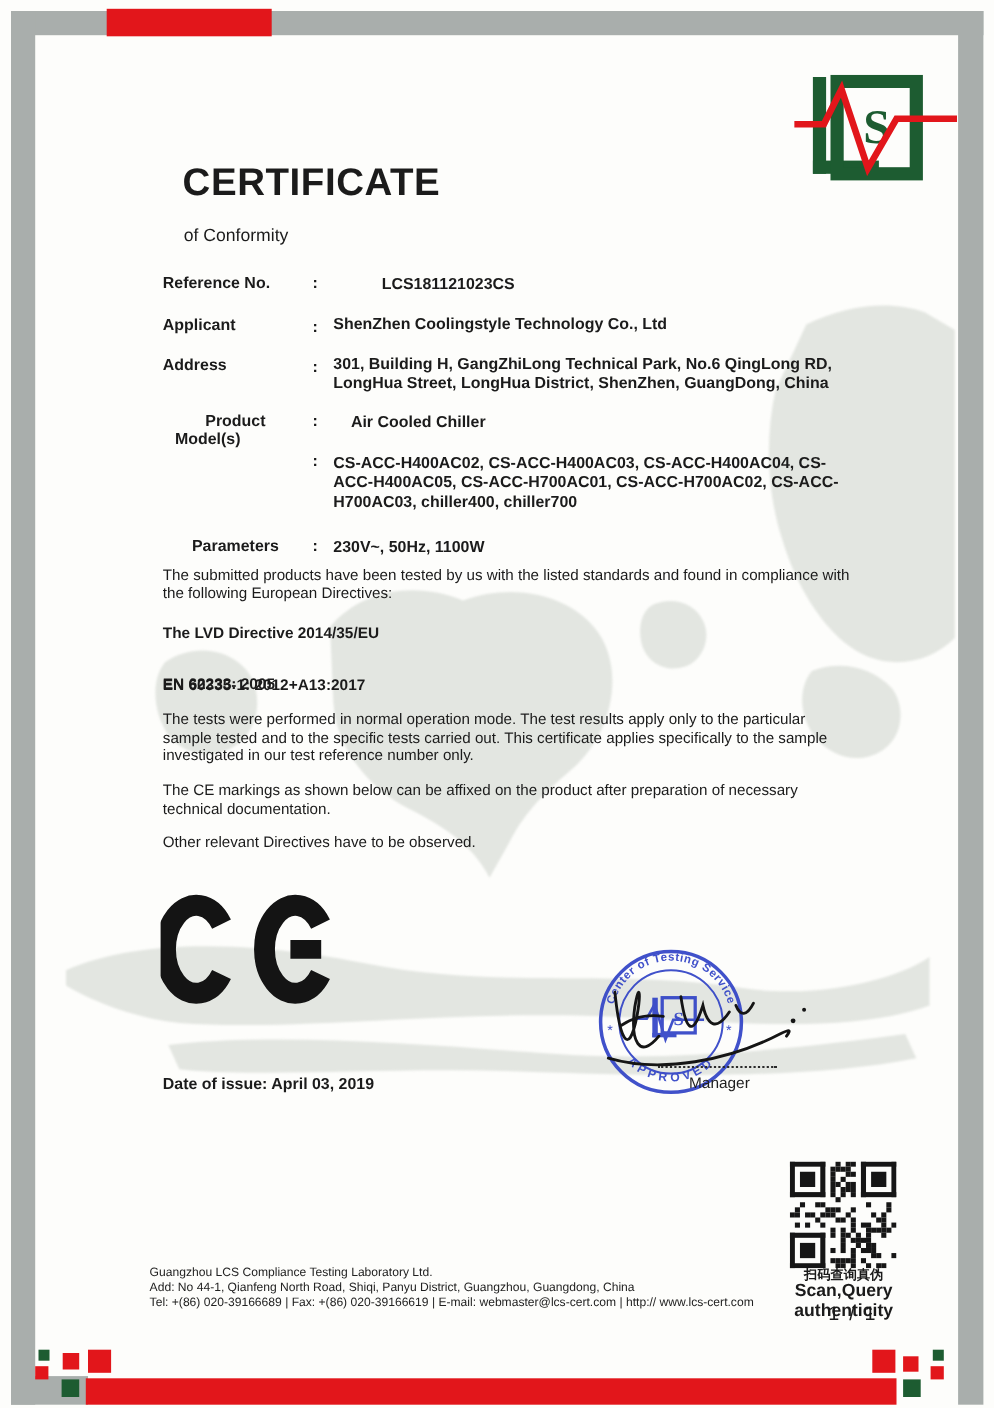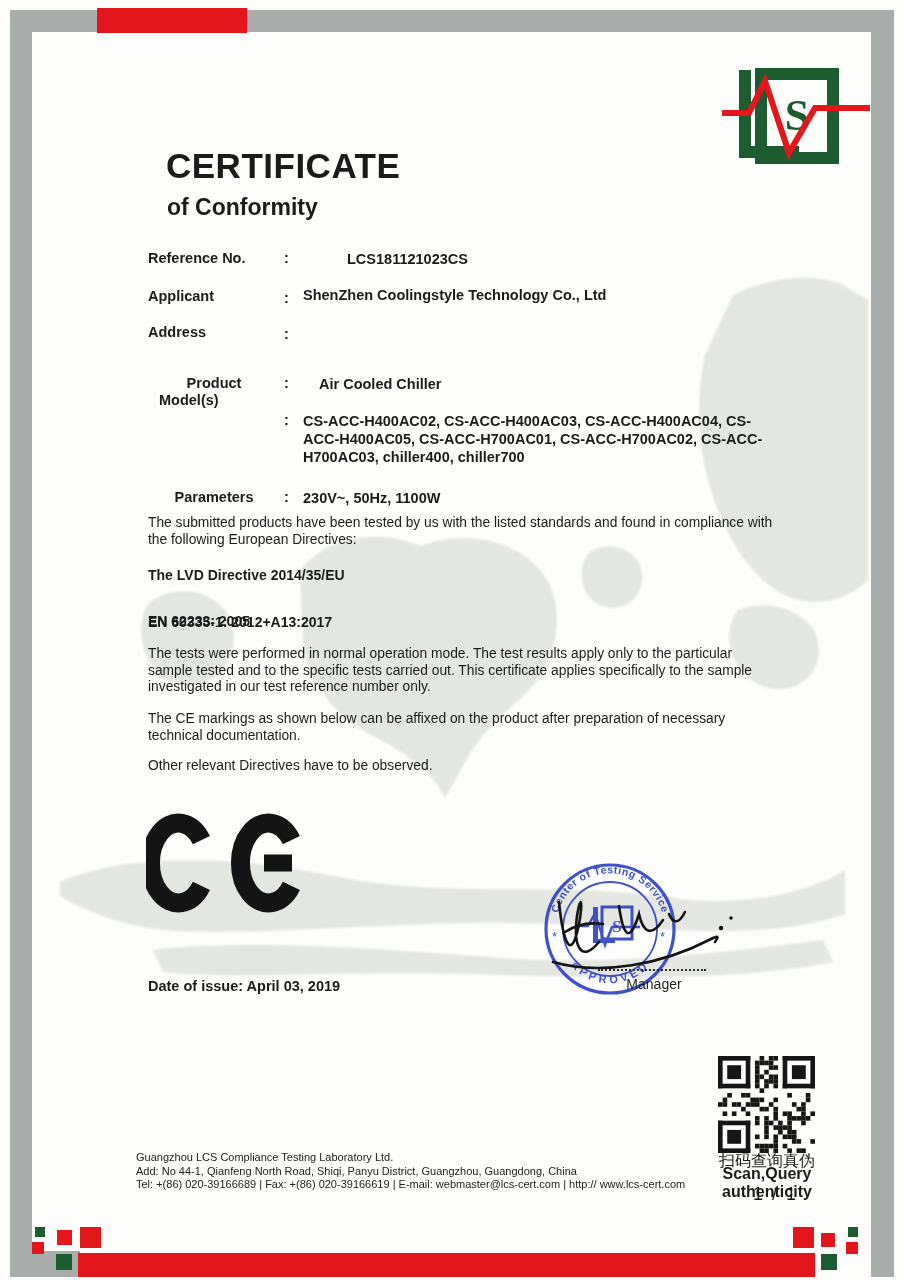--- a/index.html
+++ b/index.html
@@ -16,21 +16,21 @@
   .red-block-top{position:absolute;left:97px;top:8px;width:150px;height:25px;background:#e2161b;}
   .red-bar-bottom{position:absolute;left:78px;top:1253px;width:737px;height:24px;background:#e2161b;}
   .sq{position:absolute;}
   .sq.red{background:#e2161b;} .sq.green{background:#1d5c31;}
 
   
   .watermark{position:absolute;left:33px;top:250px;filter:blur(1px);opacity:.6;}
 
   
   .title{position:absolute;left:166px;top:146px;font-size:35px;font-weight:700;letter-spacing:.5px;}
-  .subtitle{position:absolute;left:167px;top:194px;font-size:23px;font-weight:700;}
+  .subtitle{position:absolute;left:167px;top:206px;font-size:16px;font-weight:400;}
   .logo{position:absolute;left:722px;top:68px;}
 
   
   .flabel{position:absolute;left:148px;width:132px;font-size:14.5px;font-weight:700;}
   .fcolon{position:absolute;left:284px;font-size:14.5px;font-weight:700;}
   .fvalue{position:absolute;left:303px;width:478px;font-size:14.5px;font-weight:700;line-height:18px;}
 
   
   .para{position:absolute;left:148px;width:628px;font-size:13.8px;line-height:16.5px;}
   .para.b{font-weight:700;font-size:14px;}
@@ -39,21 +39,21 @@
 
   
   .stamp{position:absolute;left:532px;top:853px;opacity:.92;}
   .signature{position:absolute;left:545px;top:880px;}
   .sig-line{position:absolute;left:598px;top:969px;width:108px;border-bottom:2px dotted #2a2a2a;}
   .manager{position:absolute;left:598px;top:976px;width:112px;text-align:center;font-size:14px;color:#1f1f1f;}
 
   
   .footer{position:absolute;left:136px;top:1151px;width:560px;font-size:11px;line-height:13.6px;color:#222;}
   .qr{position:absolute;left:718px;top:1056px;}
-  .qr-cn{position:absolute;left:700px;top:1151px;width:134px;text-align:center;font-size:16px;font-weight:400;}
+  .qr-cn{position:absolute;left:700px;top:1151px;width:134px;text-align:center;font-size:12px;font-weight:700;}
   .qr-en{position:absolute;left:688px;top:1165px;width:158px;text-align:center;font-size:16px;font-weight:600;}
   .pageno{position:absolute;left:718px;top:1184px;width:80px;text-align:right;font-size:18px;font-weight:400;letter-spacing:2px;}
 </style>
 </head>
 <body>
 
 <div class="page">
 
   <svg class="watermark" width="837" height="760" viewBox="0 0 837 760">
     <g fill="#d2d7d0" stroke="none">
@@ -100,20 +100,21 @@
   <div class="flabel" style="top:250px;">Reference No.</div>
   <div class="fcolon" style="top:250px;">:</div>
   <div class="fvalue" style="top:250px;margin-left:44px;">LCS181121023CS</div>
 
   <div class="flabel" style="top:288px;">Applicant</div>
   <div class="fcolon" style="top:290px;">:</div>
   <div class="fvalue" style="top:286px;">ShenZhen Coolingstyle Technology Co., Ltd</div>
 
   <div class="flabel" style="top:324px;">Address</div>
   <div class="fcolon" style="top:326px;">:</div>
+  <div class="fvalue" style="top:322px;">301, Building H, GangZhiLong Technical Park, No.6 QingLong RD, LongHua Street, LongHua District, ShenZhen, GuangDong, China</div>
 
   <div class="flabel" style="top:375px;text-align:center;">Product</div>
   <div class="fcolon" style="top:375px;">:</div>
   <div class="fvalue" style="top:375px;margin-left:16px;">Air Cooled Chiller</div>
 
   <div class="flabel" style="top:392px;margin-left:11px;">Model(s)</div>
   <div class="fcolon" style="top:412px;">:</div>
   <div class="fvalue" style="top:412px;">CS-ACC-H400AC02, CS-ACC-H400AC03, CS-ACC-H400AC04, CS-ACC-H400AC05, CS-ACC-H700AC01, CS-ACC-H700AC02, CS-ACC-H700AC03, chiller400, chiller700</div>
 
   <div class="flabel" style="top:489px;text-align:center;">Parameters</div>

